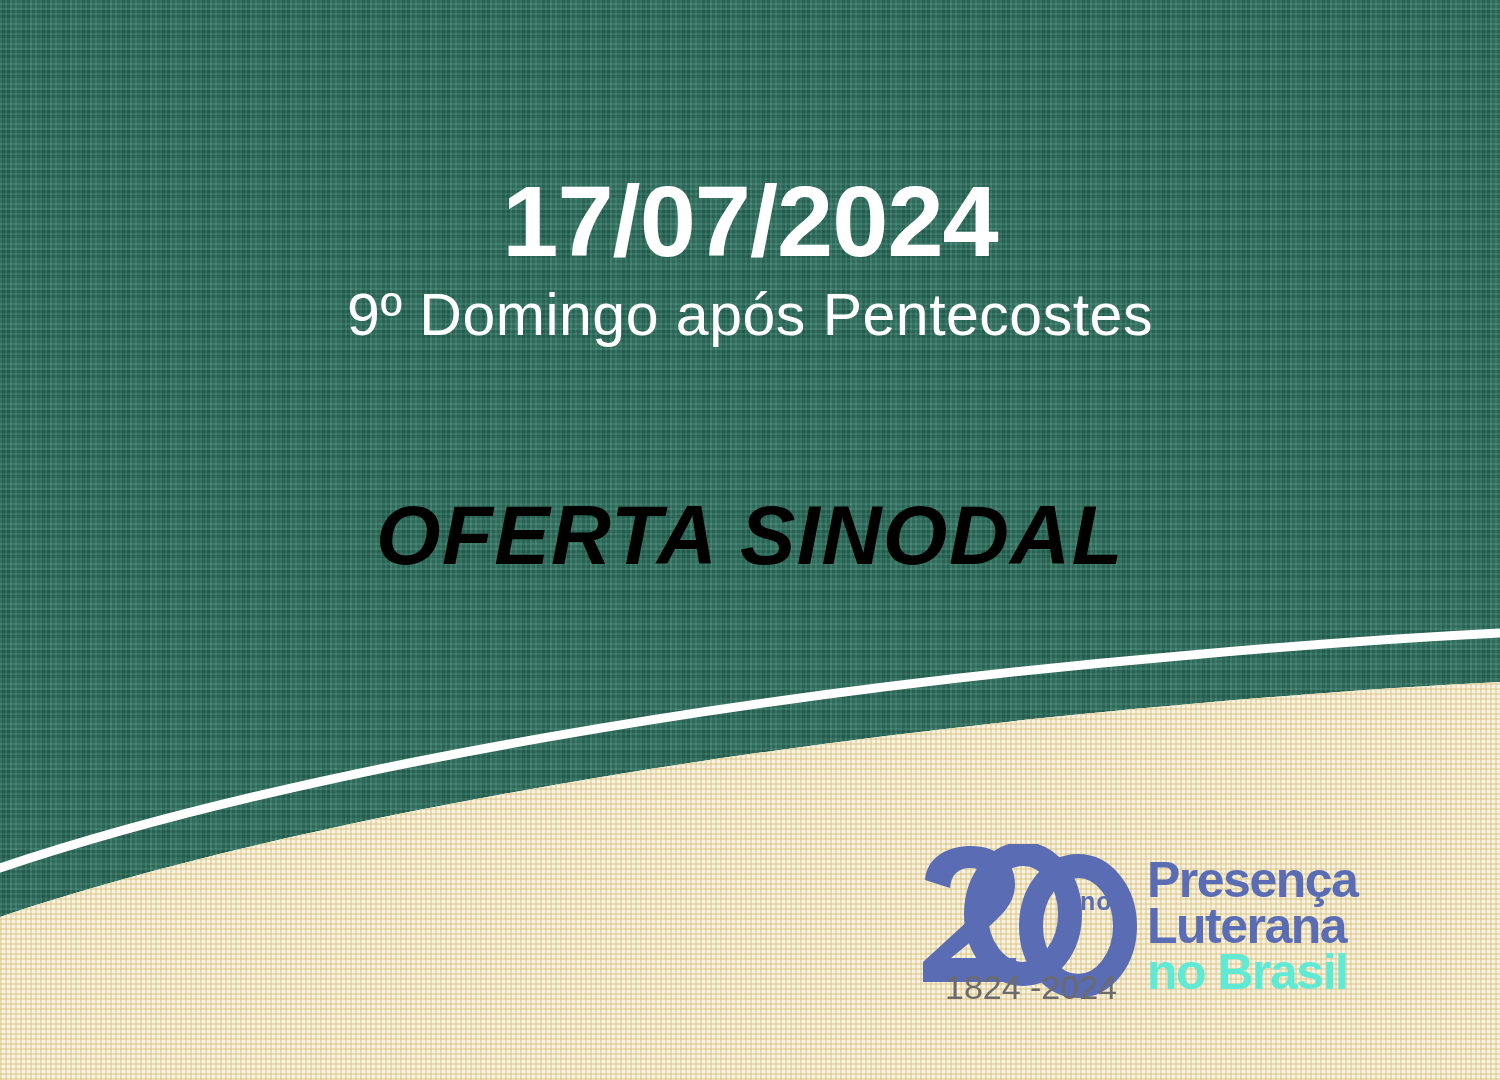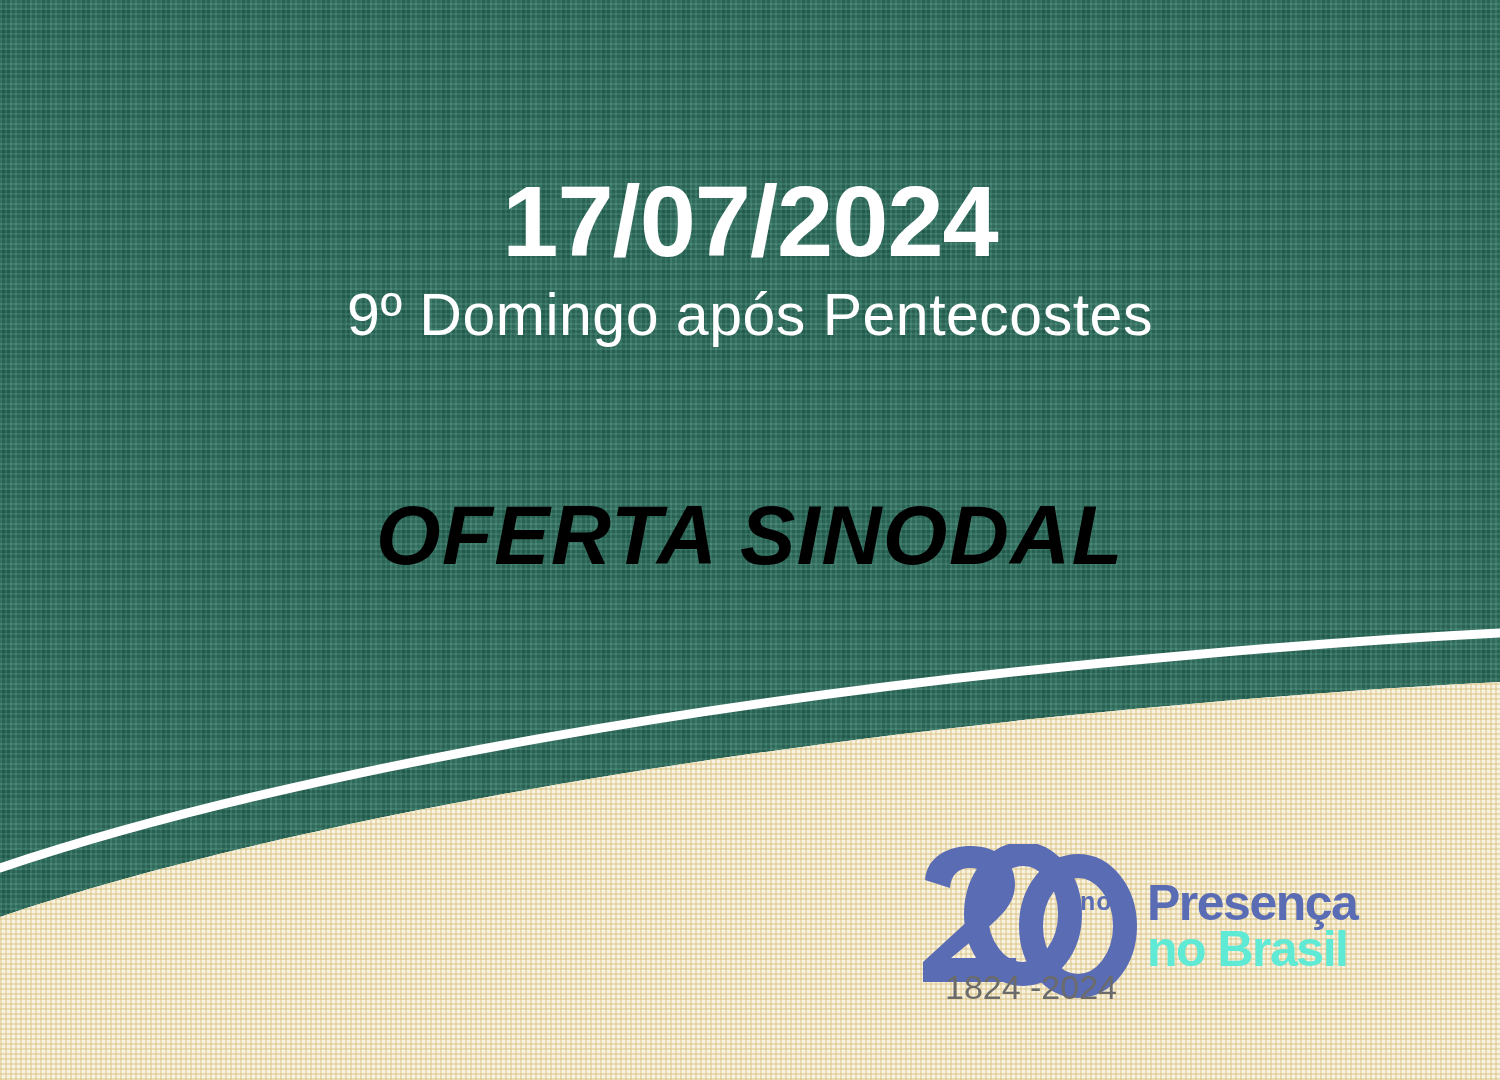--- a/index.html
+++ b/index.html
@@ -213,18 +213,19 @@
 
           <rect x="124" y="42" width="78" height="30" fill="#f7f2e2" opacity="0.0"></rect>
         </g>
         <text x="150" y="66" font-family="Liberation Sans, sans-serif" font-size="25" font-weight="700" fill="#5a6cb4" letter-spacing="1">anos</text>
         <text x="116" y="155" text-anchor="middle" font-family="Liberation Sans, sans-serif" font-size="34" font-weight="400" fill="#6b6b6b" letter-spacing="0">1824 -2024</text>
       </svg>
     </div>
 
     <div class="logo-words">
       <div class="lw-1">Presença</div>
+      <div class="lw-2">Luterana</div>
       <div class="lw-3">no Brasil</div>
     </div>
 
   </div>
 
 </div>
 
 </body></html>

